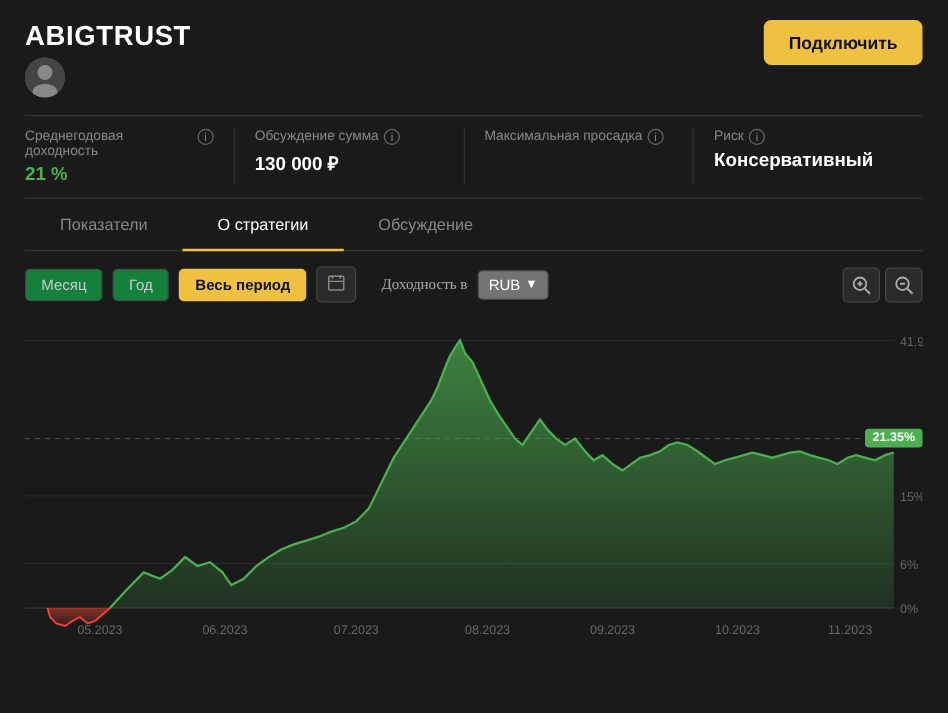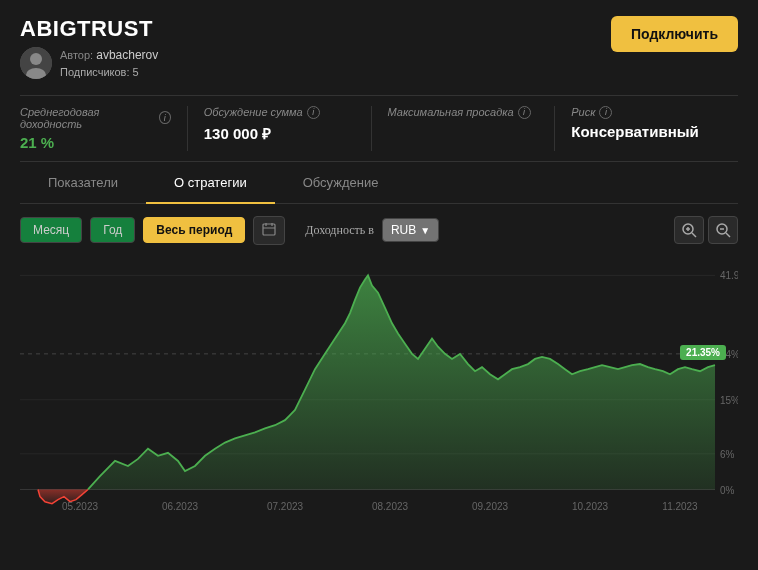--- a/index.html
+++ b/index.html
@@ -70,24 +70,23 @@
       flex: 1;
       padding: 0 16px;
       border-right: 1px solid #333;
     }
     .stat-item:first-child { padding-left: 0; }
     .stat-item:last-child { border-right: none; }
     .stat-label {
       font-size: 11px;
       color: #888;
       display: flex;
-      align-items: center;
+      align-items: flex-start;
       gap: 4px;
       margin-bottom: 4px;
-      font-style: italic;
     }
     .info-icon {
       display: inline-flex;
       width: 13px; height: 13px;
       border: 1px solid #666;
       border-radius: 50%;
       align-items: center;
       justify-content: center;
       font-size: 9px;
       color: #888;
@@ -219,30 +218,20 @@
   <div class="header">
     <div class="title-block">
       <span class="app-title">ABIGTRUST</span>
       <div class="author-block">
         <div class="avatar">
           <svg width="32" height="32" viewBox="0 0 32 32">
             <circle cx="16" cy="16" r="16" fill="#444"></circle>
             <circle cx="16" cy="12" r="6" fill="#888"></circle>
             <ellipse cx="16" cy="28" rx="10" ry="7" fill="#888"></ellipse>
           </svg>
-        </div>
-        <div class="author-info">
-          <div>
-            <span style="color:#888">Автор: </span>
-            <span class="author-name">avbacherov</span>
-          </div>
-          <div>
-            <span>Подписчиков:</span>
-            <span>5</span>
-          </div>
         </div>
       </div>
     </div>
     <button class="connect-btn">Подключить</button>
   </div>
 
   <div class="stats-row">
     <div class="stat-item">
       <div class="stat-label">
         <span>Среднегодовая доходность</span>
@@ -526,15 +515,15 @@
       <text x="60" y="248" fill="#666" font-size="10" font-family="sans-serif" text-anchor="middle">05.2023</text>
       <text x="160" y="248" fill="#666" font-size="10" font-family="sans-serif" text-anchor="middle">06.2023</text>
       <text x="265" y="248" fill="#666" font-size="10" font-family="sans-serif" text-anchor="middle">07.2023</text>
       <text x="370" y="248" fill="#666" font-size="10" font-family="sans-serif" text-anchor="middle">08.2023</text>
       <text x="470" y="248" fill="#666" font-size="10" font-family="sans-serif" text-anchor="middle">09.2023</text>
       <text x="570" y="248" fill="#666" font-size="10" font-family="sans-serif" text-anchor="middle">10.2023</text>
       <text x="660" y="248" fill="#666" font-size="10" font-family="sans-serif" text-anchor="middle">11.2023</text>
     </svg>
 
     
-    <div class="current-badge" style="top: 38%; right: 12px; position: absolute;">21.35%</div>
+    <div class="current-badge" style="top: 38%; right: 0px; position: absolute;">21.35%</div>
   </div>
 </div>
 
 </body></html>

